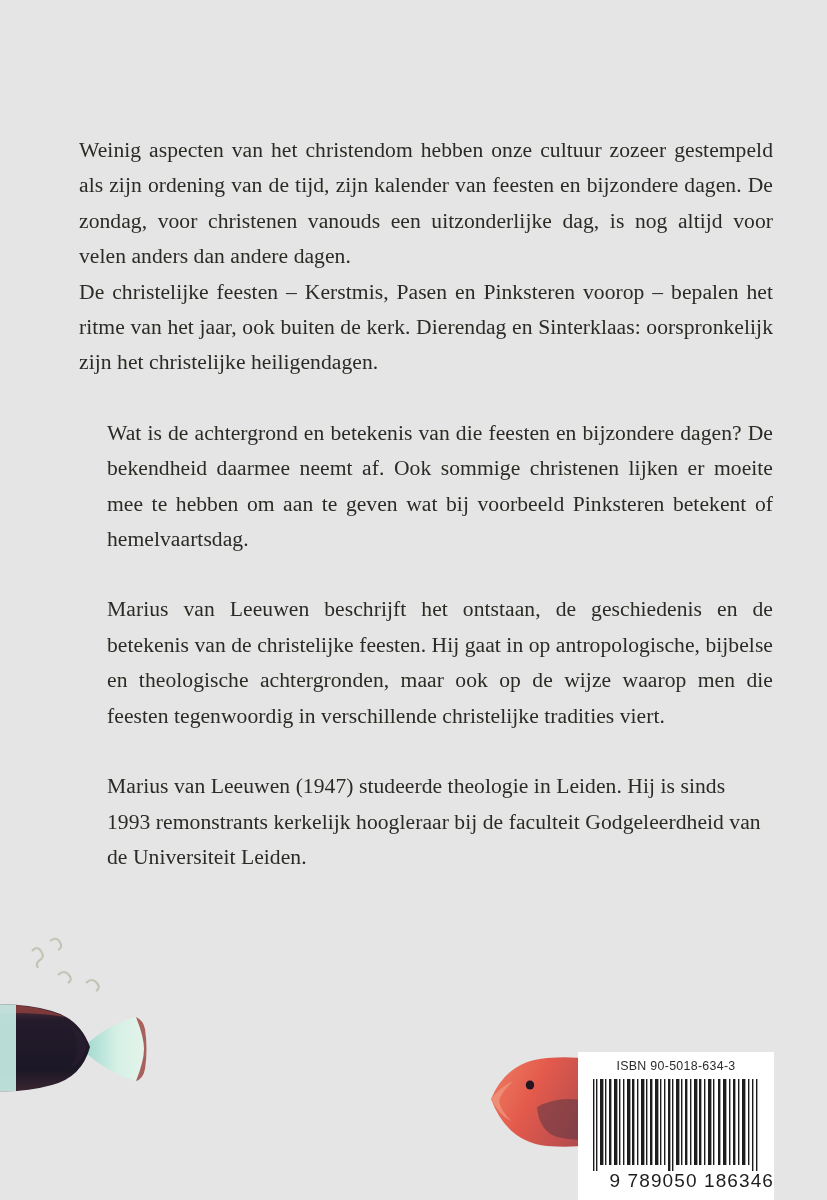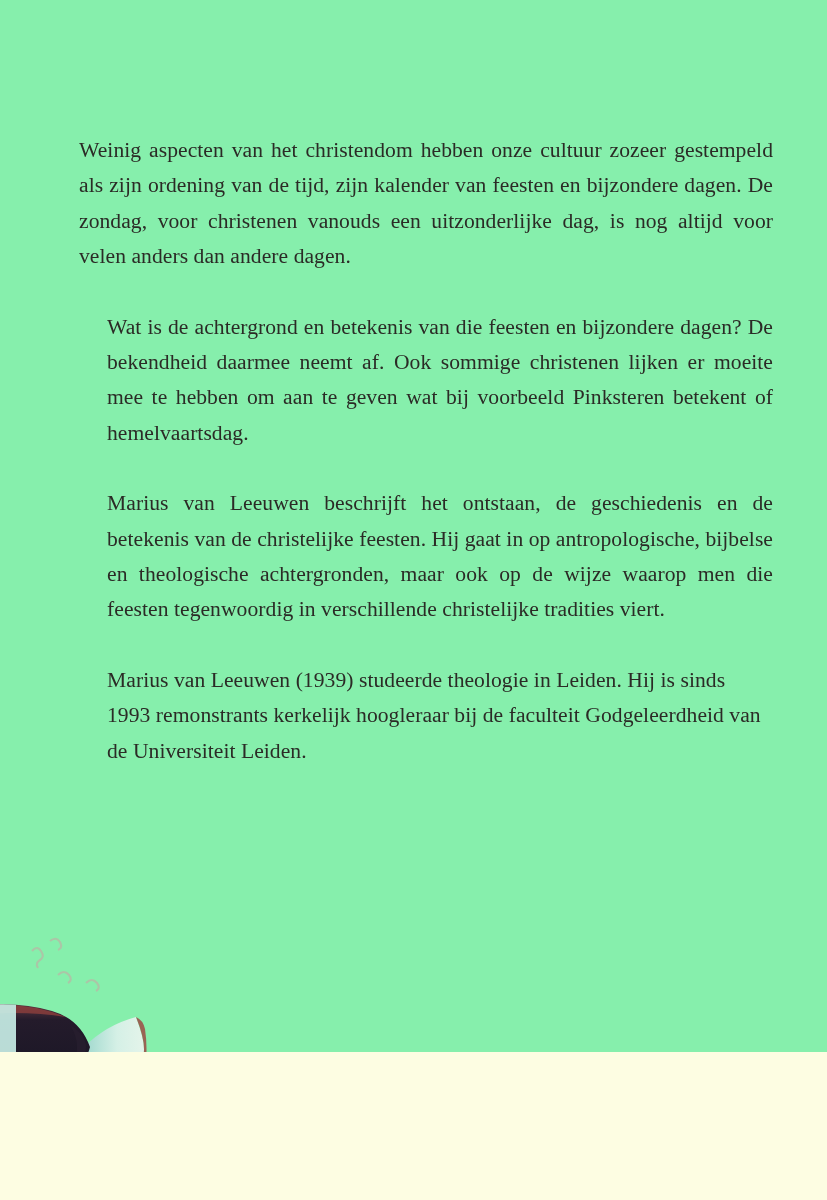--- a/index.html
+++ b/index.html
@@ -9,22 +9,22 @@
   body {
     width: 827px;
     height: 1200px;
     overflow: hidden;
     background: #fdfde2;
     font-family: "Liberation Serif", serif;
   }
   .cover {
     position: relative;
     width: 827px;
-    height: 1052px;
-    background: #86efac;
+    height: 1200px;
+    background: #e5e5e5;
     overflow: hidden;
   }
 
   
   .blurb {
     position: absolute;
     left: 79px;
     top: 133px;
     width: 694px;
     color: #2b2b26;
@@ -110,23 +110,24 @@
     white-space: nowrap;
   }
 </style>
 </head>
 <body>
 
 <div class="cover">
 
   <div class="blurb">
     <p>Weinig aspecten van het christendom hebben onze cultuur zozeer gestempeld als zijn ordening van de tijd, zijn kalender van feesten en bijzondere dagen. De zondag, voor christenen vanouds een uitzonderlijke dag, is nog altijd voor velen anders dan andere dagen.</p>
+    <p>De christelijke feesten – Kerstmis, Pasen en Pinksteren voorop – bepalen het ritme van het jaar, ook buiten de kerk. Dierendag en Sinterklaas: oorspronkelijk zijn het christelijke heiligendagen.</p>
     <p class="gap">Wat is de achtergrond en betekenis van die feesten en bijzondere dagen? De bekendheid daarmee neemt af. Ook sommige christenen lijken er moeite mee te hebben om aan te geven wat bij voorbeeld Pinksteren betekent of hemelvaartsdag.</p>
     <p class="gap">Marius van Leeuwen beschrijft het ontstaan, de geschiedenis en de betekenis van de christelijke feesten. Hij gaat in op antropologische, bijbelse en theologische achtergronden, maar ook op de wijze waarop men die feesten tegenwoordig in verschillende christelijke tradities viert.</p>
-    <p class="gap">Marius van Leeuwen (1939) studeerde theologie in Leiden. Hij is sinds 1993 remonstrants kerkelijk hoogleraar bij de faculteit Godgeleerdheid van de Universiteit Leiden.</p>
+    <p class="gap">Marius van Leeuwen (1947) studeerde theologie in Leiden. Hij is sinds 1993 remonstrants kerkelijk hoogleraar bij de faculteit Godgeleerdheid van de Universiteit Leiden.</p>
   </div>
 
   <svg class="bubbles" viewBox="0 0 110 72">
     <g fill="none" stroke="#b8b9a6" stroke-width="2.2" opacity="0.75">
       <path d="M18 16 q5 -6 9 0 q4 6 -1 9 q-5 3 -2 8"></path>
       <path d="M36 6 q6 -5 10 1 q3 6 -2 8"></path>
       <path d="M44 40 q6 -6 11 0 q4 5 -1 8"></path>
       <path d="M72 48 q6 -6 11 0 q4 5 -1 8"></path>
     </g>
   </svg>

